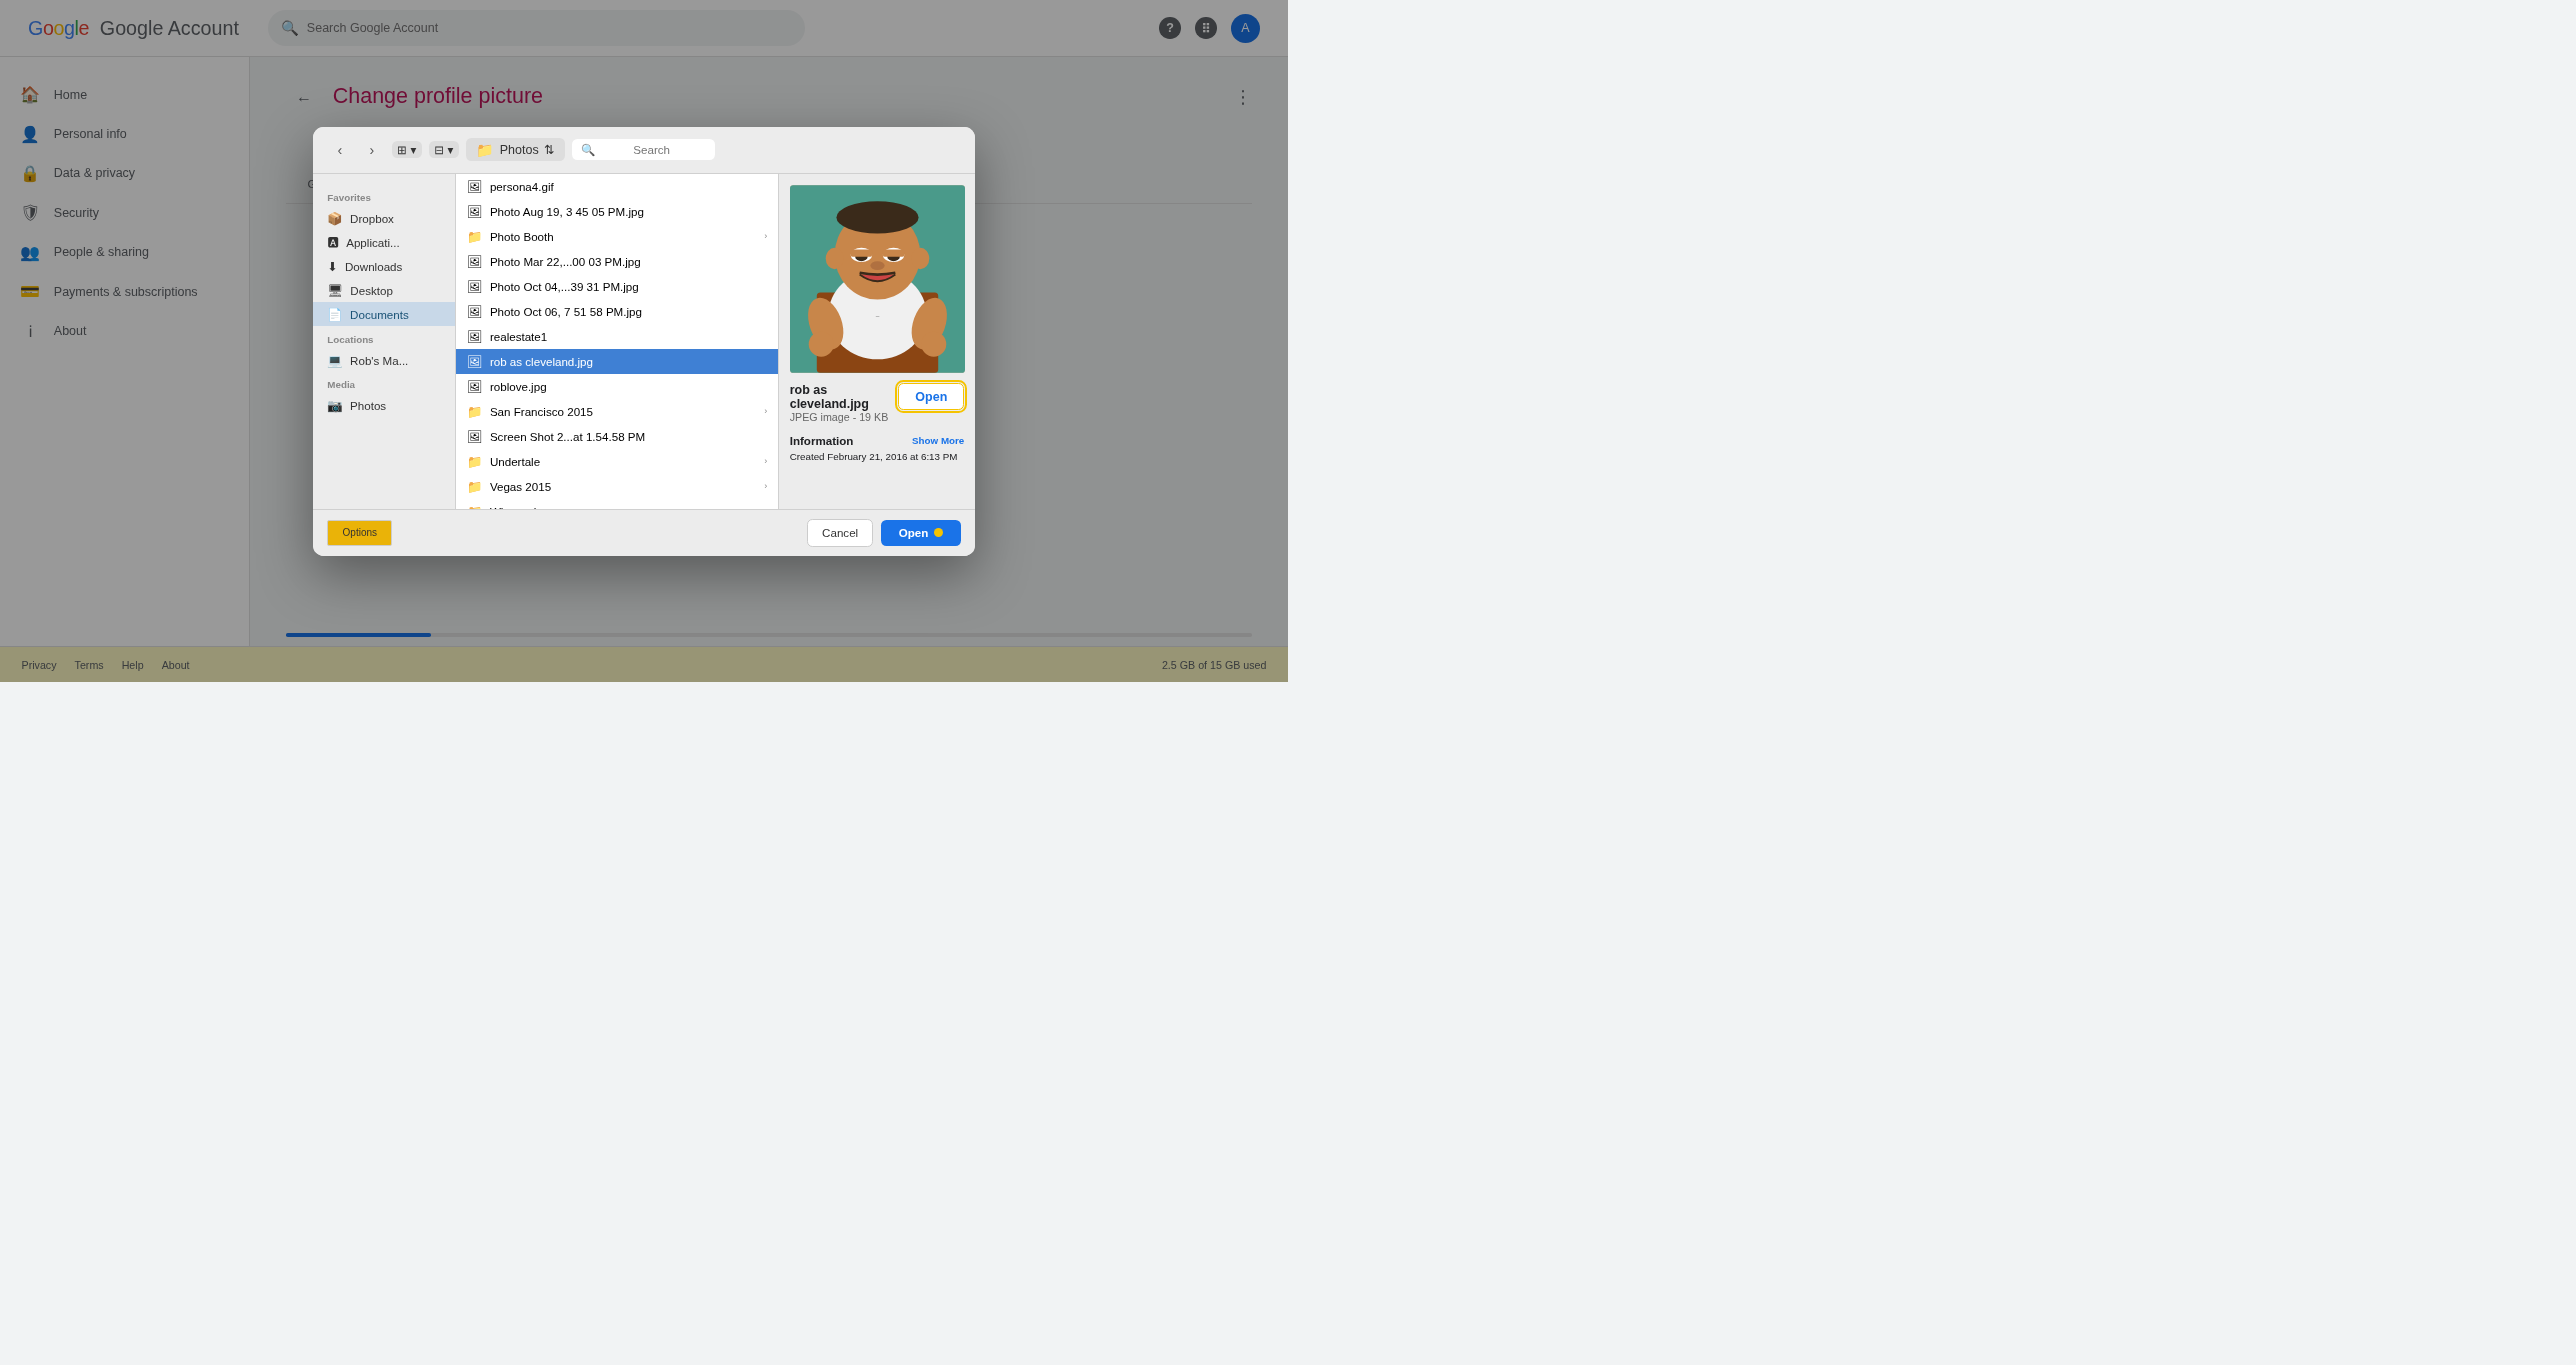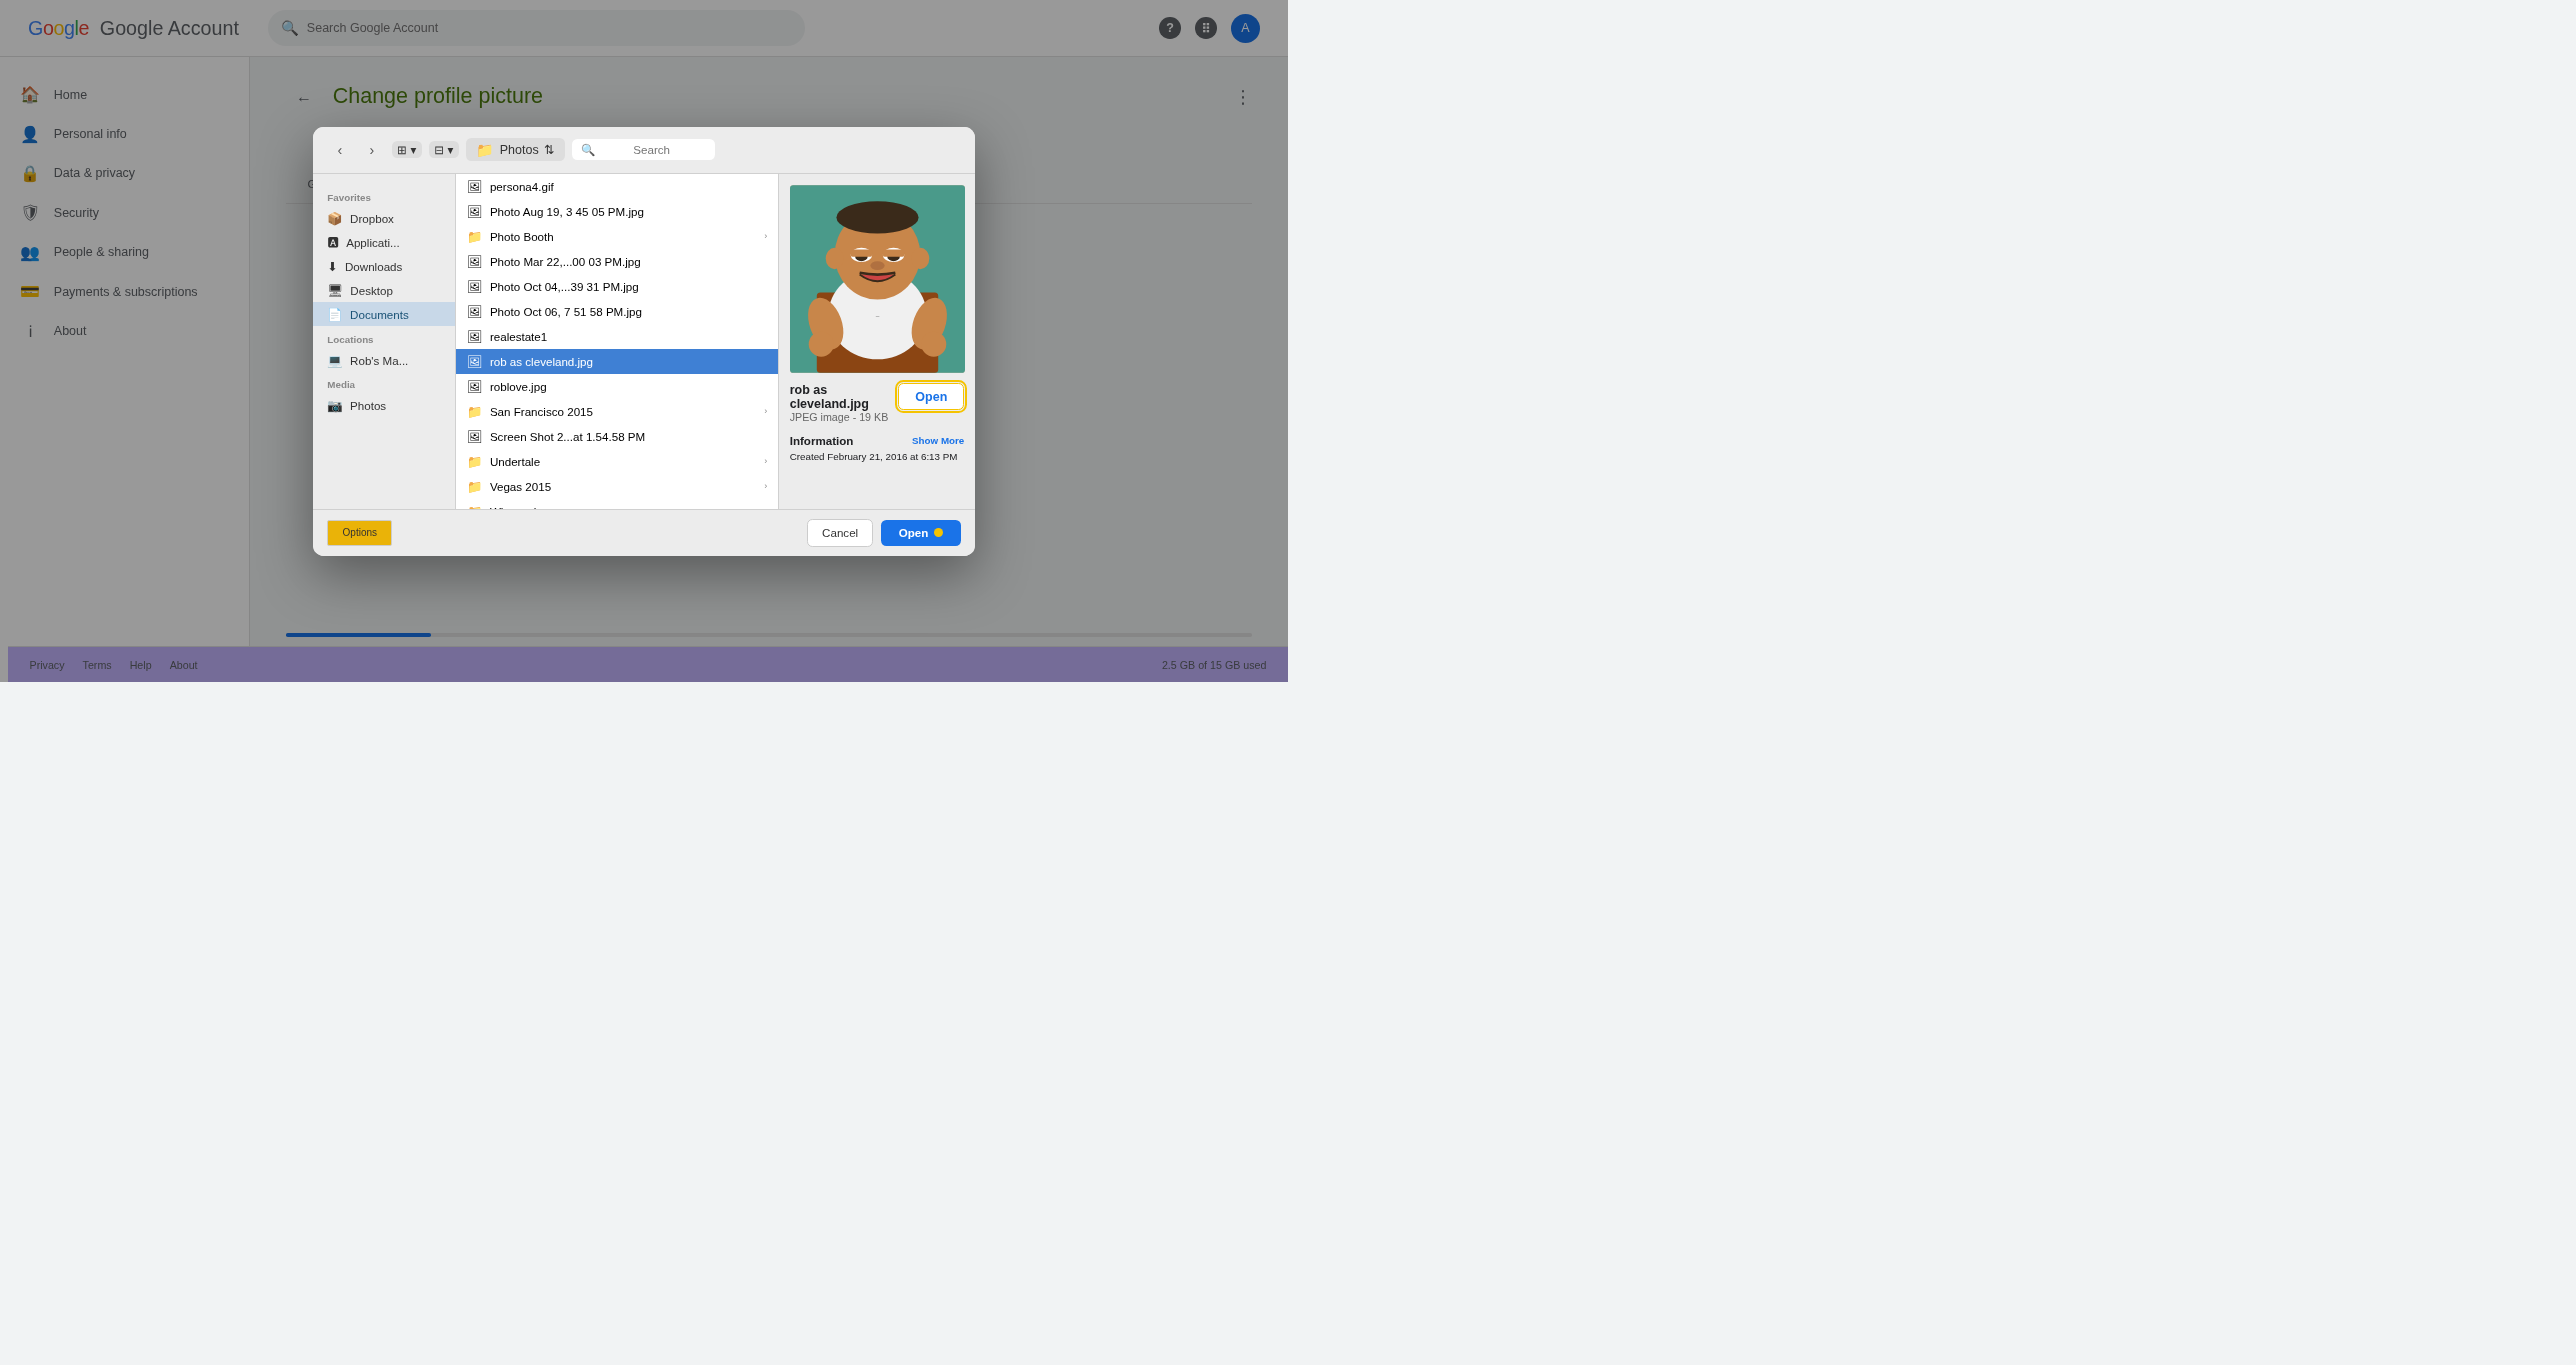--- a/index.html
+++ b/index.html
@@ -153,21 +153,21 @@
       border-radius: 50%;
       display: flex;
       align-items: center;
       justify-content: center;
       cursor: pointer;
       color: #5f6368;
       font-size: 16px;
     }
     .page-title {
       font-size: 21.5px;
-      color: #4d7c0f;
+      color: #be185d;
       font-weight: 400;
     }
     .more-btn {
       margin-left: auto;
       color: #5f6368;
       cursor: pointer;
       font-size: 18px;
     }
 
     
@@ -475,24 +475,24 @@
     
     .cartoon-face {
       width: 100%;
       height: 100%;
     }
 
     
     .footer-bar {
       position: absolute;
       bottom: 0;
-      left: 8px;
+      left: 0;
       right: 0;
       height: 36px;
-      background: #c4b5fd;
+      background: #fef9c3;
       border-top: 0.9px solid #e0e0e0;
       display: flex;
       align-items: center;
       padding: 0 21.5px;
       gap: 18px;
       font-size: 10.7px;
       color: #5f6368;
     }
     .footer-link { cursor: pointer; }
     .storage-info { margin-left: auto; font-size: 10.7px; color: #5f6368; }

